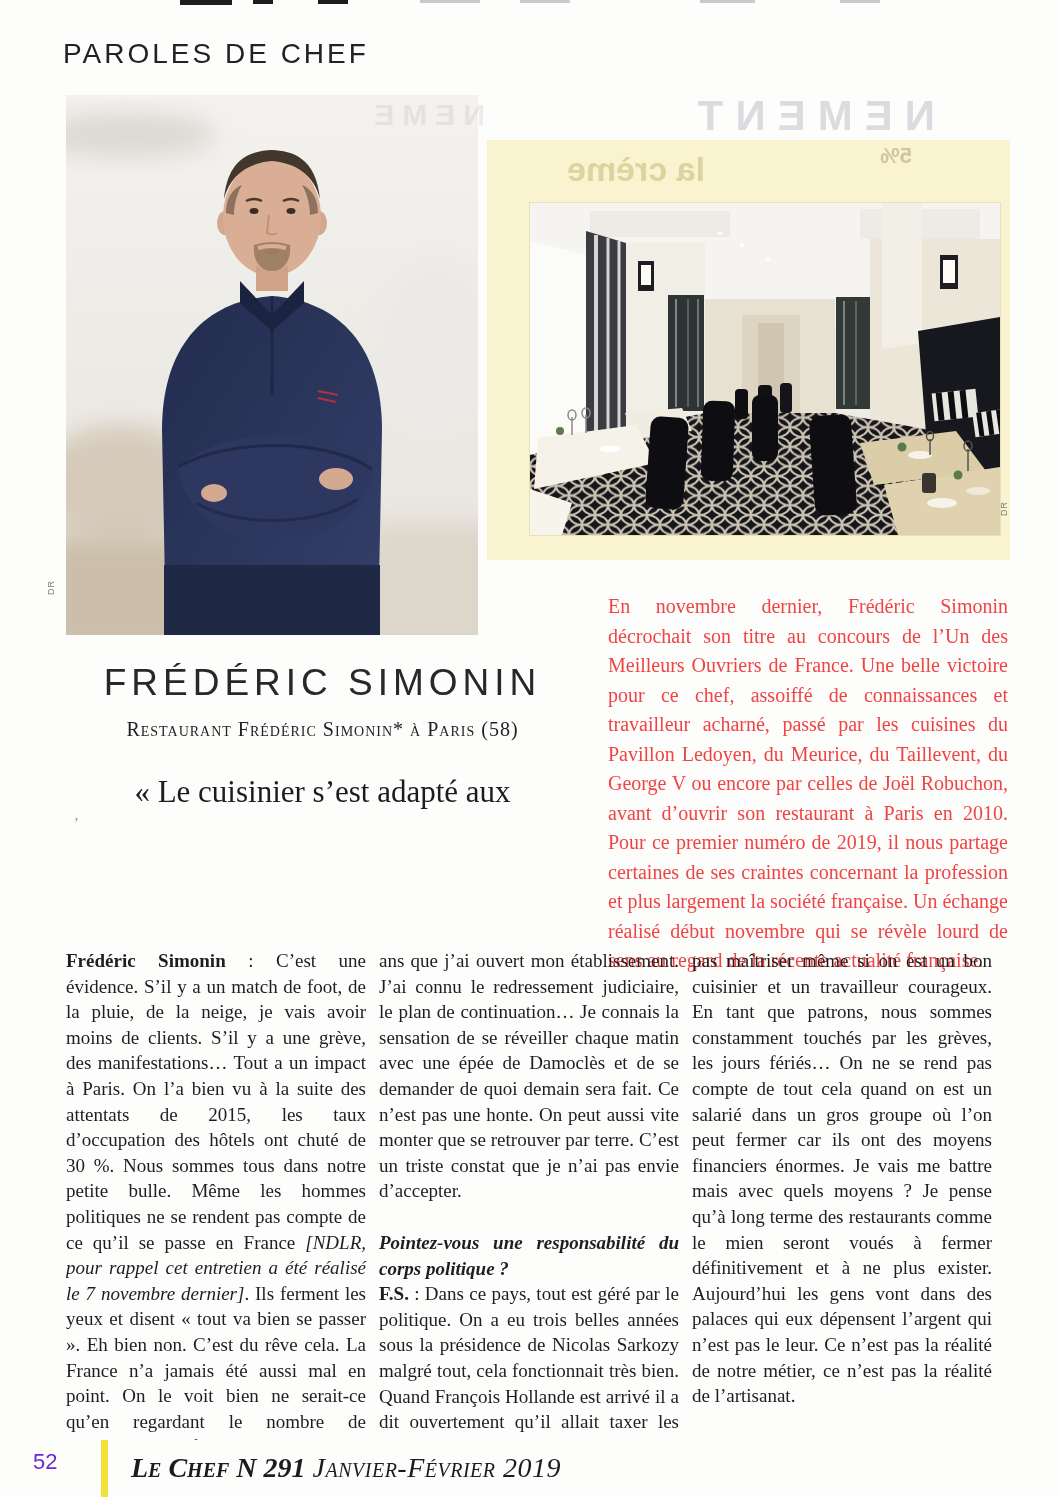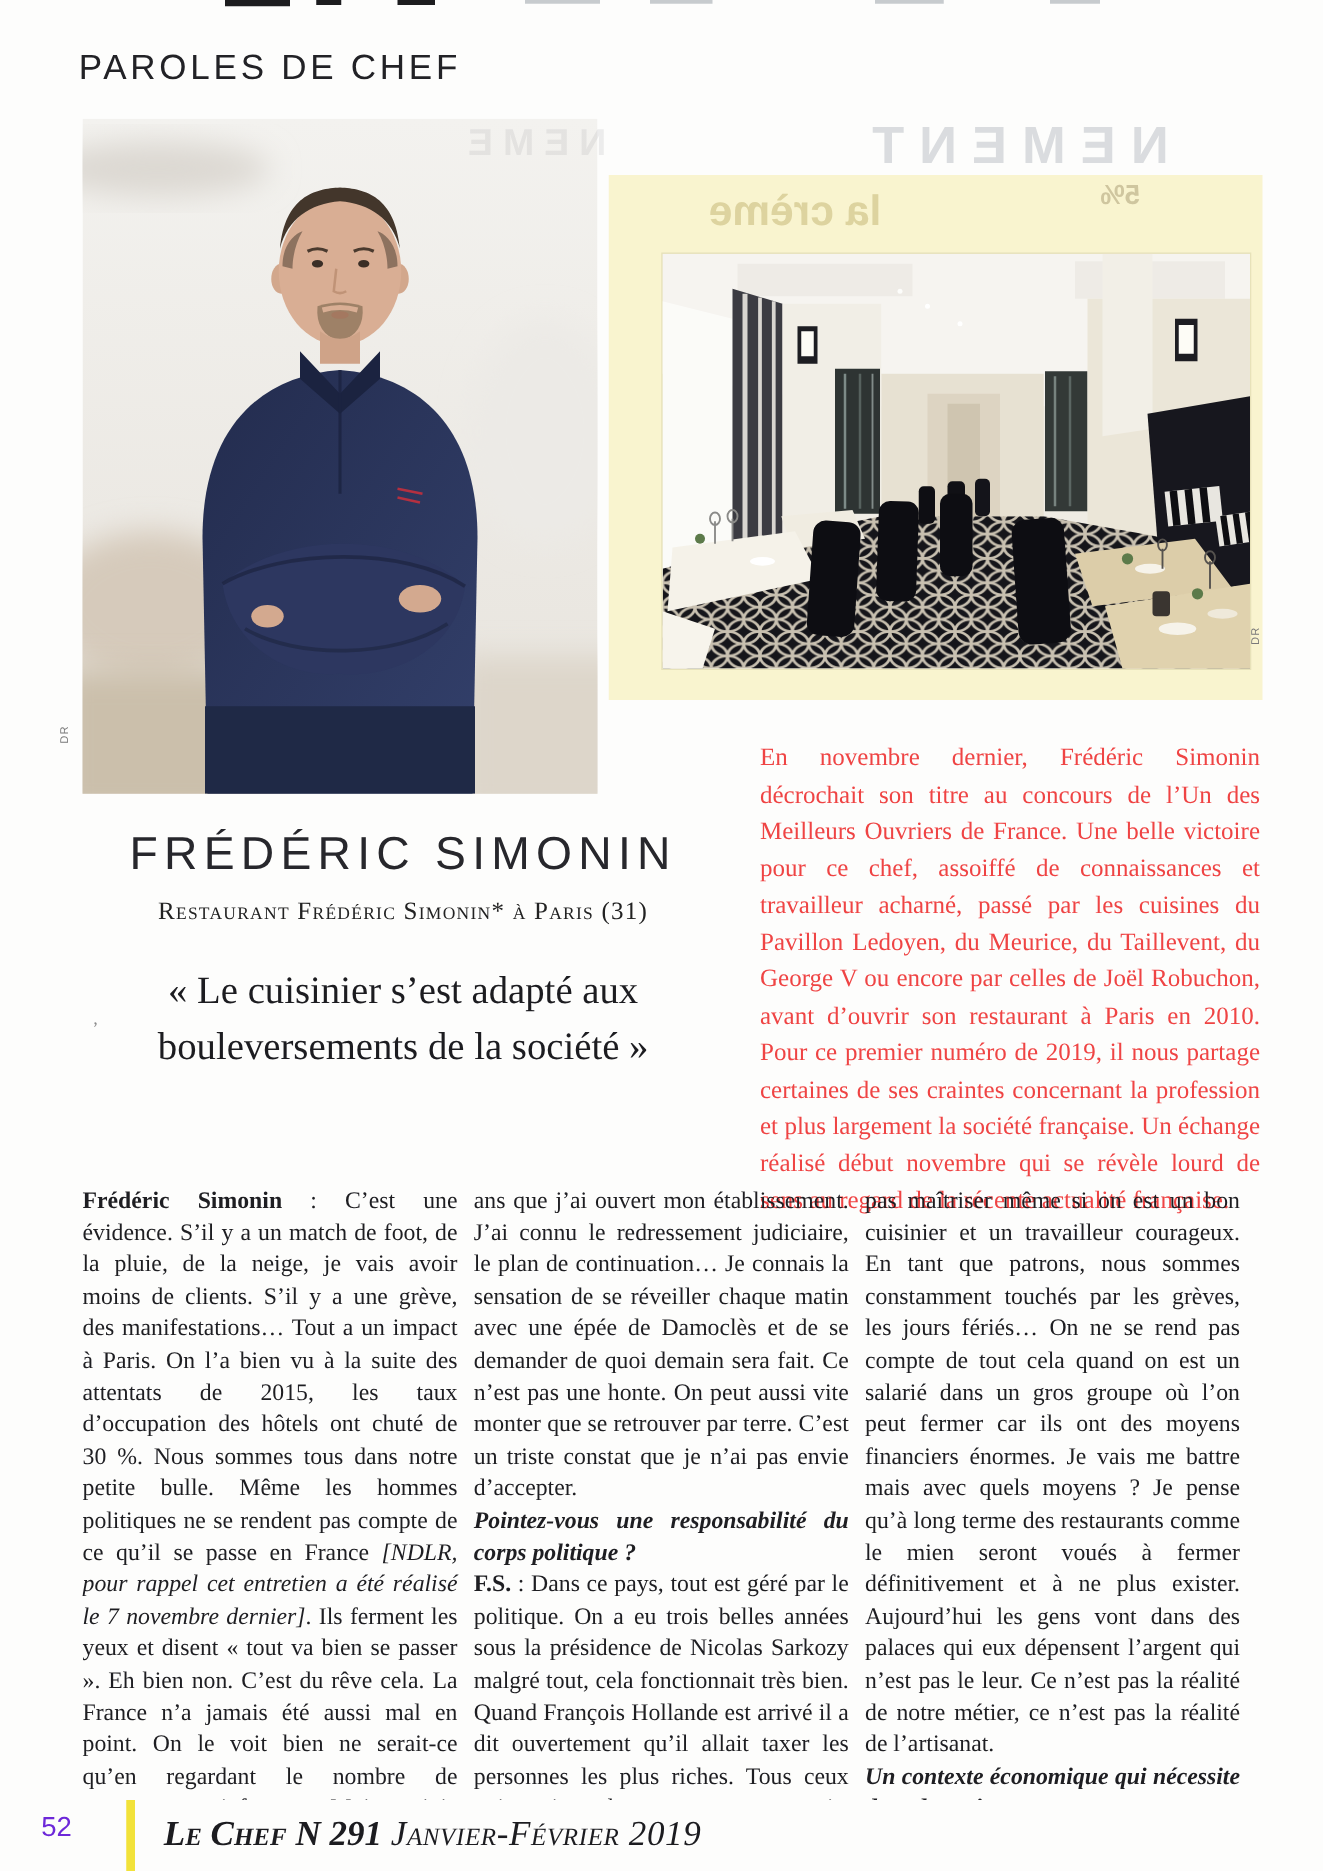--- a/index.html
+++ b/index.html
@@ -80,21 +80,21 @@
   .columns{
     position:absolute;left:66px;top:948px;width:926px;height:492px;
     display:flex;gap:13px;overflow:hidden;
   }
   .col{width:300px;font-size:19px;line-height:25.6px;text-align:justify;}
   .col p{margin:0;}
   .qhead{
     font-weight:700;font-style:italic;
     margin:0;
   }
-  .qhead.spaced{}
+  .qhead.spaced{margin-top:26px;}
   .speaker{font-weight:700;font-style:normal;}
   .ndlr{font-style:italic;}
   
   .footer-num{
     position:absolute;left:33px;top:1449px;
     font-family:"Liberation Sans", sans-serif;
     font-size:22px;color:#6d28d9;
   }
   .footer-bar{
     position:absolute;left:101px;top:1440px;width:7px;height:57px;
@@ -306,24 +306,23 @@
   </div>
   <div class="photo-credit credit-interior">DR</div>
 
   <div class="ghost ghost-top">NEMENT</div>
   <div class="ghost ghost-top2">NEME</div>
   <div class="ghost ghost-creme">la crème</div>
   <div class="ghost ghost-pct">5%</div>
 
   <div class="title-block">
     <div class="chef-title">FRÉDÉRIC SIMONIN</div>
-    <div class="chef-subtitle">Restaurant Frédéric Simonin* à Paris (31)</div>
+    <div class="chef-subtitle">Restaurant Frédéric Simonin* à Paris (58)</div>
     <div class="chef-quote">
       <span>« Le cuisinier s’est adapté aux</span><br>
-      <span>bouleversements de la société »</span>
     </div>
   </div>
   <div class="stray-mark">’</div>
 
   <div class="intro">En novembre dernier, Frédéric Simonin décrochait son titre au concours de l’Un des Meilleurs Ouvriers de France. Une belle victoire pour ce chef, assoiffé de connaissances et travailleur acharné, passé par les cuisines du Pavillon Ledoyen, du Meurice, du Taillevent, du George V ou encore par celles de Joël Robuchon, avant d’ouvrir son restaurant à Paris en 2010. Pour ce premier numéro de 2019, il nous partage certaines de ses craintes concernant la profession et plus largement la société française. Un échange réalisé début novembre qui se révèle lourd de sens au regard de la récente actualité française.</div>
 
   <div class="columns">
     <div class="col">
       <p><span class="speaker">Frédéric Simonin</span><span> : C’est une évidence. S’il y a un match de foot, de la pluie, de la neige, je vais avoir moins de clients. S’il y a une grève, des manifestations… Tout a un impact à Paris. On l’a bien vu à la suite des attentats de 2015, les taux d’occupation des hôtels ont chuté de 30 %. Nous sommes tous dans notre petite bulle. Même les hommes politiques ne se rendent pas compte de ce qu’il se passe en France </span><span class="ndlr">[NDLR, pour rappel cet entretien a été réalisé le 7 novembre dernier]</span><span>. Ils ferment les yeux et disent « tout va bien se passer ». Eh bien non. C’est du rêve cela. La France n’a jamais été aussi mal en point. On le voit bien ne serait-ce qu’en regardant le nombre de restaurants qui ferment. Moi aussi je l’ai connue, cette difficulté-là. Je suis un chef patron seul, sans partenaire et cela fait 8</span></p>
     </div>

